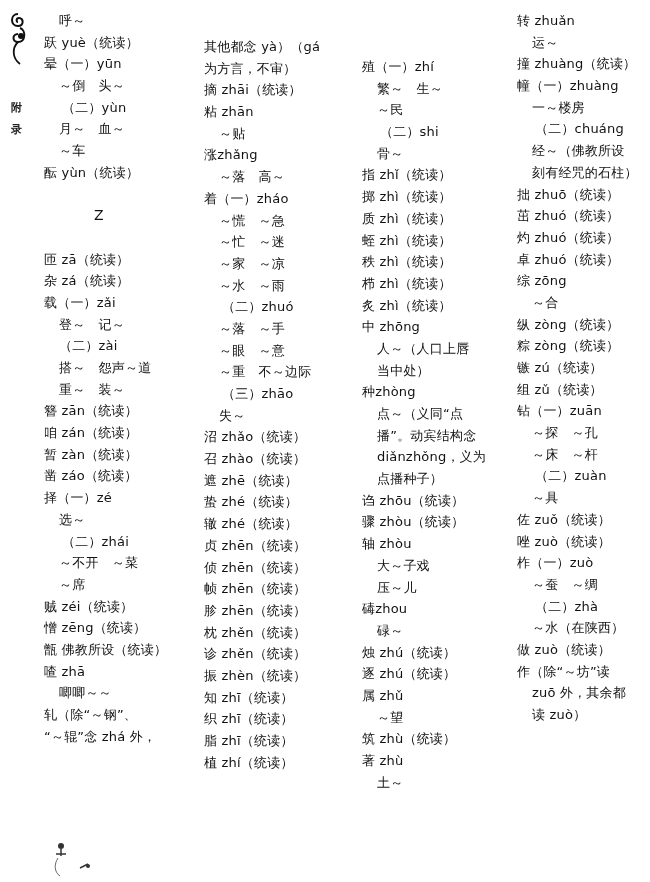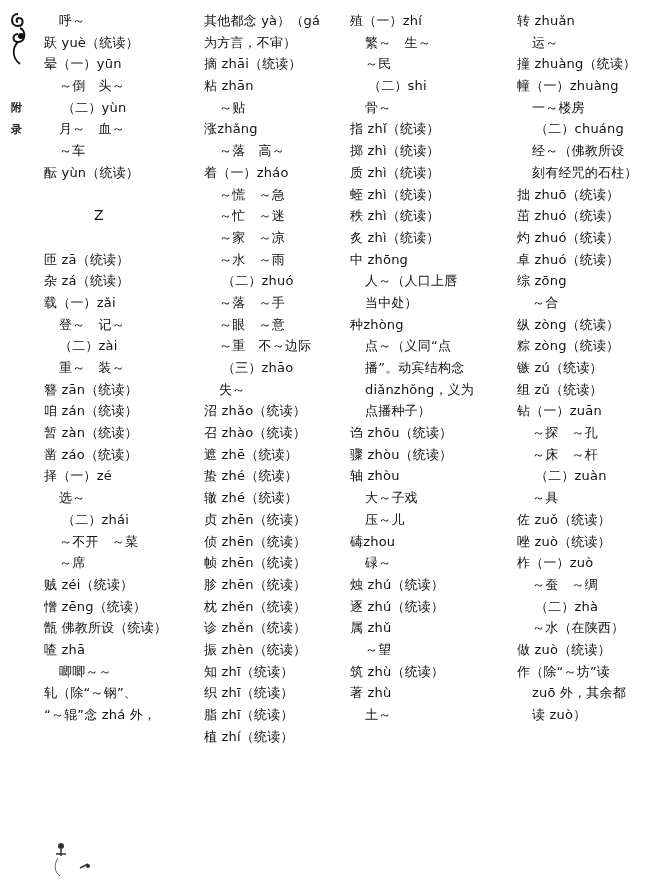--- a/index.html
+++ b/index.html
@@ -47,39 +47,40 @@
       <div class="line ind1">～车</div>
       <div class="line">酝 yùn（统读）</div>
       <div class="line"></div>
       <div class="line center" style="width: 110px;">Z</div>
       <div class="line"></div>
       <div class="line">匝 zā（统读）</div>
       <div class="line">杂 zá（统读）</div>
       <div class="line">载（一）zǎi</div>
       <div class="line ind1">登～　记～</div>
       <div class="line ind1">（二）zài</div>
+      <div class="line ind1">搭～　怨声～道</div>
       <div class="line ind1">重～　装～</div>
       <div class="line">簪 zān（统读）</div>
       <div class="line">咱 zán（统读）</div>
       <div class="line">暂 zàn（统读）</div>
       <div class="line">凿 záo（统读）</div>
       <div class="line">择（一）zé</div>
       <div class="line ind1">选～</div>
       <div class="line ind2">（二）zhái</div>
       <div class="line ind1">～不开　～菜</div>
       <div class="line ind1">～席</div>
       <div class="line">贼 zéi（统读）</div>
       <div class="line">憎 zēng（统读）</div>
       <div class="line">甑 佛教所设（统读）</div>
       <div class="line">喳 zhā</div>
       <div class="line ind1">唧唧～～</div>
       <div class="line">轧（除“～钢”、</div>
       <div class="line">“～辊”念 zhá 外，</div>
     </div>
-  <div class="col" id="col1" style="left:204px;">
+  <div class="col" id="col1" style="left:204px;margin-top:26px;">
       <div class="line">其他都念 yà）（gá</div>
       <div class="line">为方言，不审）</div>
       <div class="line">摘 zhāi（统读）</div>
       <div class="line">粘 zhān</div>
       <div class="line ind1">～贴</div>
       <div class="line">涨zhǎng</div>
       <div class="line ind1">～落　高～</div>
       <div class="line">着（一）zháo</div>
       <div class="line ind1">～慌　～急</div>
       <div class="line ind1">～忙　～迷</div>
@@ -101,31 +102,32 @@
       <div class="line">帧 zhēn（统读）</div>
       <div class="line">胗 zhēn（统读）</div>
       <div class="line">枕 zhěn（统读）</div>
       <div class="line">诊 zhěn（统读）</div>
       <div class="line">振 zhèn（统读）</div>
       <div class="line">知 zhī（统读）</div>
       <div class="line">织 zhī（统读）</div>
       <div class="line">脂 zhī（统读）</div>
       <div class="line">植 zhí（统读）</div>
     </div>
-  <div class="col" id="col2" style="left:350px;">
+  <div class="col" id="col2" style="left:362px;margin-top:46px;">
       <div class="line">殖（一）zhí</div>
       <div class="line ind1">繁～　生～</div>
       <div class="line ind1">～民</div>
       <div class="line ind2">（二）shi</div>
       <div class="line ind1">骨～</div>
       <div class="line">指 zhǐ（统读）</div>
       <div class="line">掷 zhì（统读）</div>
       <div class="line">质 zhì（统读）</div>
       <div class="line">蛭 zhì（统读）</div>
       <div class="line">秩 zhì（统读）</div>
+      <div class="line">栉 zhì（统读）</div>
       <div class="line">炙 zhì（统读）</div>
       <div class="line">中 zhōng</div>
       <div class="line ind1">人～（人口上唇</div>
       <div class="line ind1">当中处）</div>
       <div class="line">种zhòng</div>
       <div class="line ind1">点～（义同“点</div>
       <div class="line ind1">播”。动宾结构念</div>
       <div class="line ind1">diǎnzhǒng，义为</div>
       <div class="line ind1">点播种子）</div>
       <div class="line">诌 zhōu（统读）</div>

